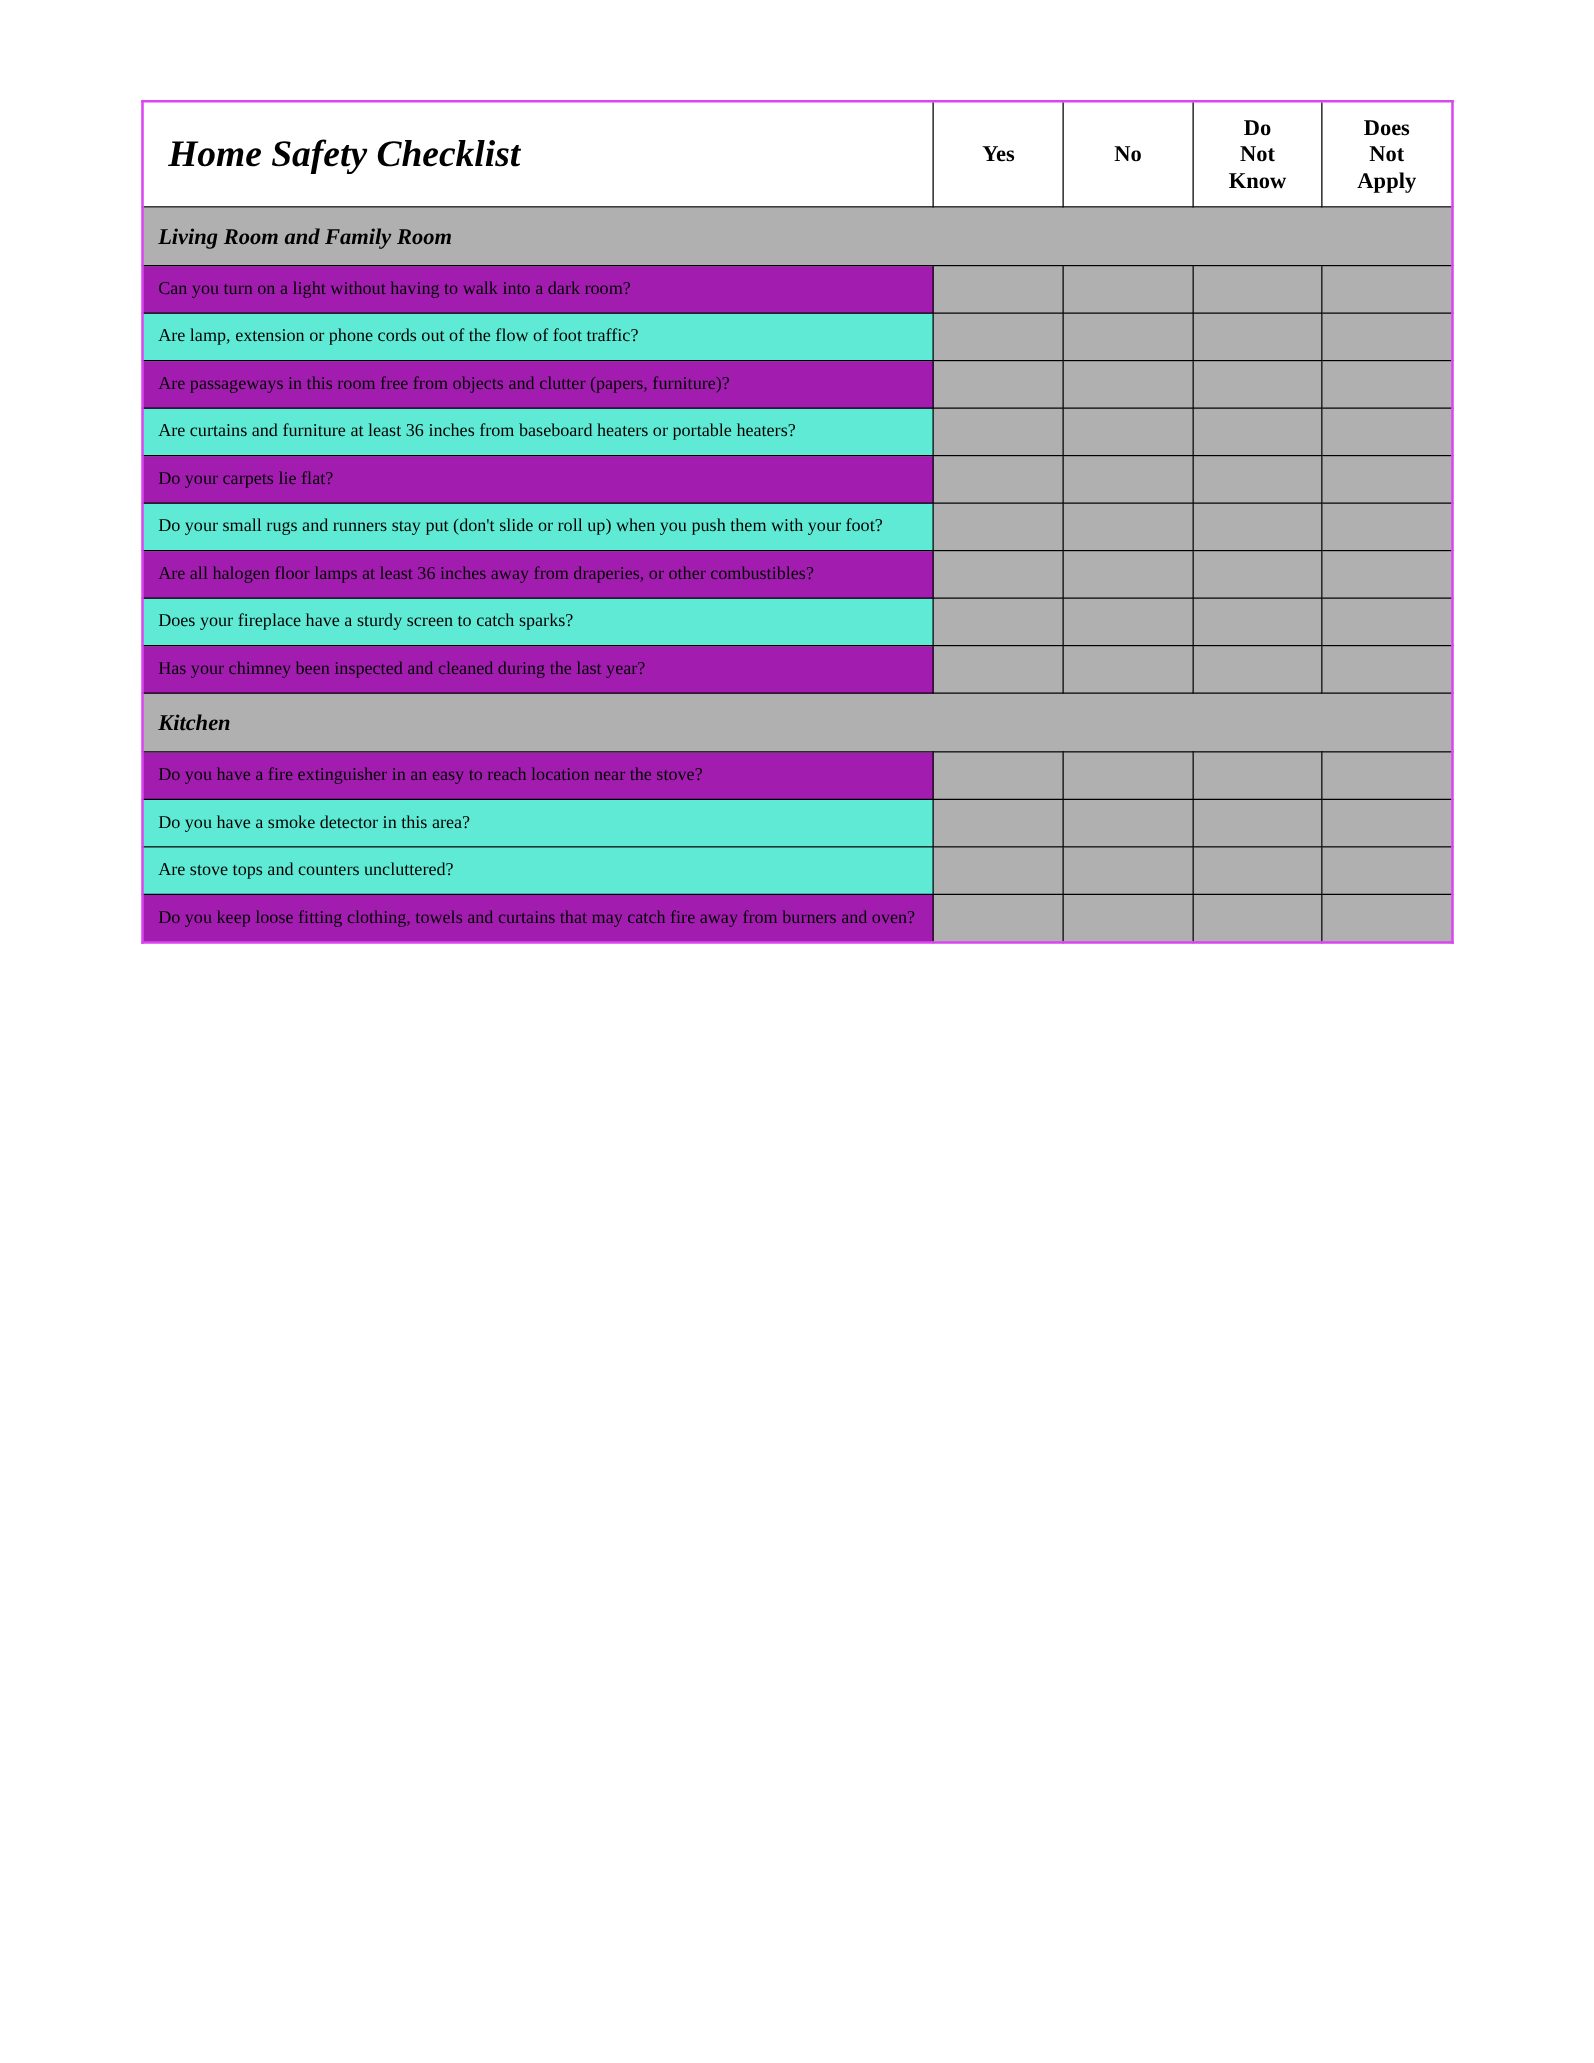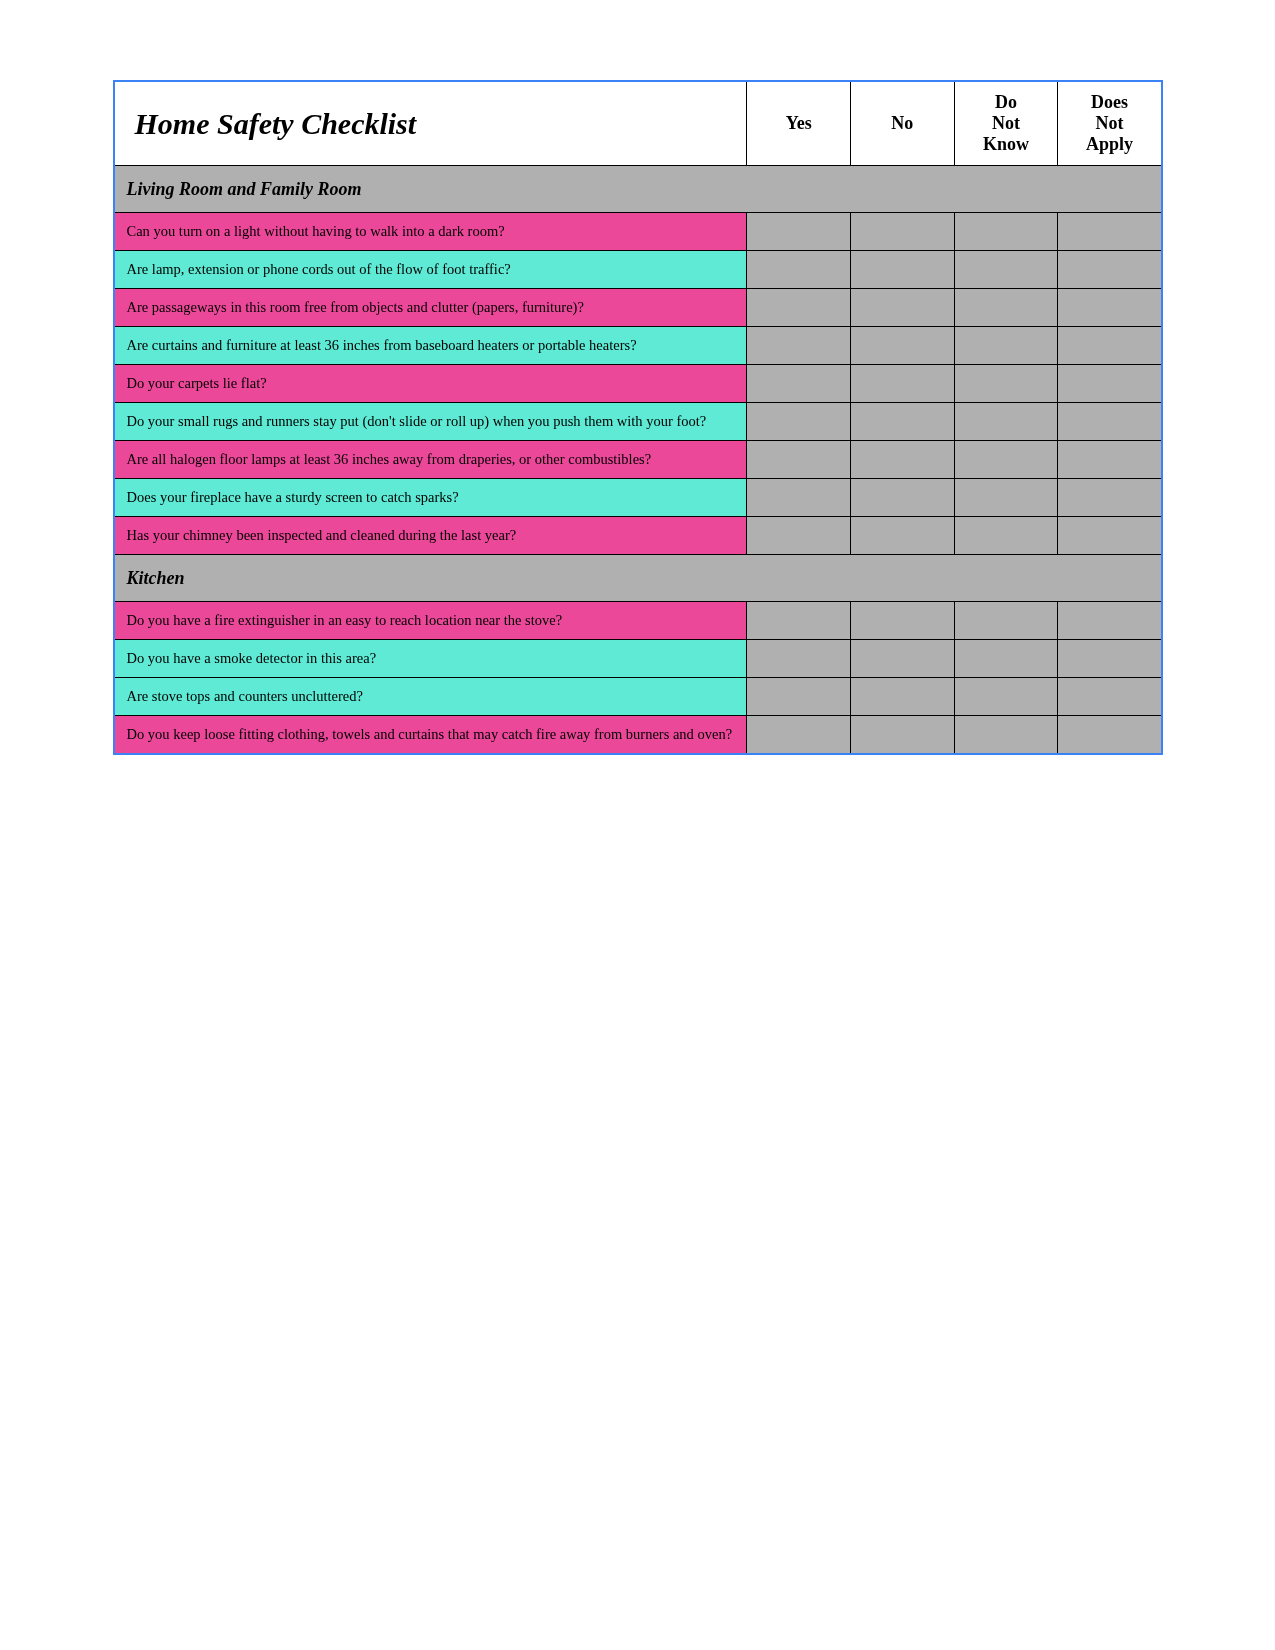--- a/index.html
+++ b/index.html
@@ -19,21 +19,21 @@
       padding: 80px 60px;
     }
 
     .checklist-container {
       width: 1050px;
     }
 
     table {
       width: 100%;
       border-collapse: collapse;
-      border: 2px solid #3b82f6;
+      border: 2px solid #d946ef;
     }
 
     thead tr th {
       border: 1px solid #000;
       padding: 10px 12px;
       vertical-align: middle;
       text-align: center;
       font-weight: bold;
       font-size: 18px;
       background: #ffffff;
@@ -77,21 +77,21 @@
 
     .section-header td:first-child {
       background: #b0b0b0 !important;
     }
 
     .row-shaded td:first-child {
       background-color: #5eead4;
     }
 
     .row-white td:first-child {
-      background-color: #ec4899;
+      background-color: #a21caf;
     }
   </style>
 </head>
 <body>
 
 <div class="checklist-container">
   <table>
     <thead>
       <tr>
         <th>Home Safety Checklist</th>

